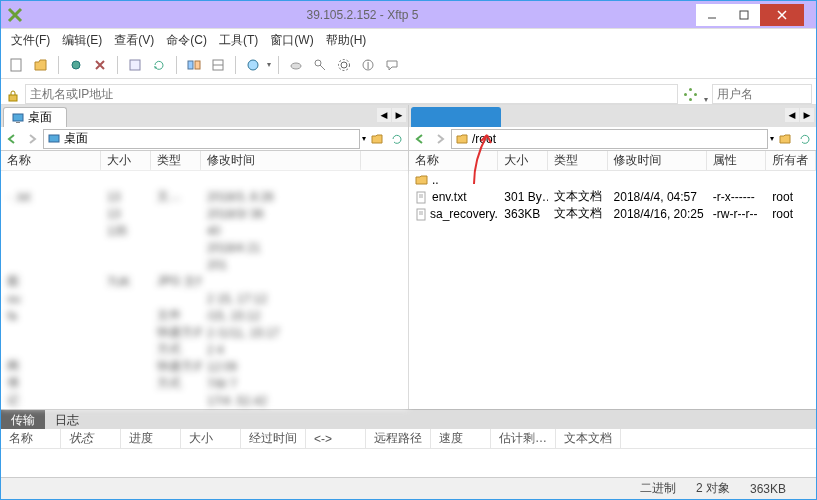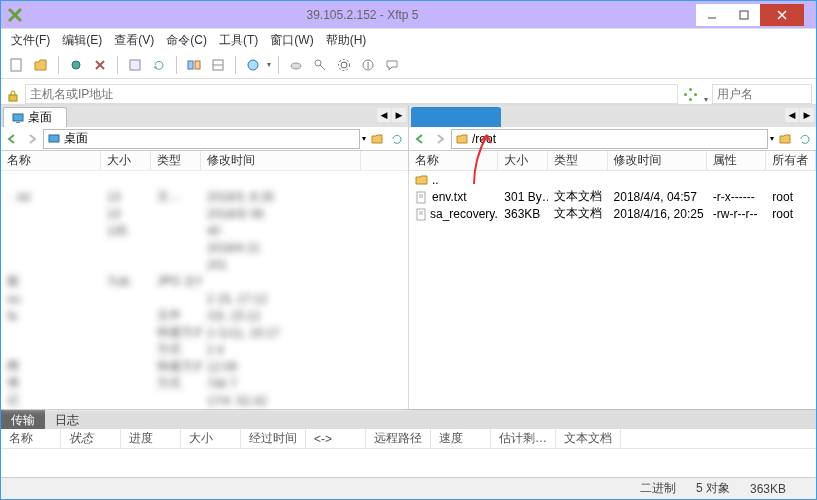--- a/index.html
+++ b/index.html
@@ -450,15 +450,15 @@
     <div class="col" style="min-width: 60px;">远程路径</div>
     <div class="col" style="min-width: 60px;">速度</div>
     <div class="col" style="min-width: 60px;">估计剩…</div>
     <div class="col" style="min-width: 60px;">文本文档</div>
   </div>
 <div class="transbody"></div>
 
 <div class="statusbar">
   <span class="sfill"></span>
   <span>二进制</span>
-  <span>5 对象</span>
+  <span>2 对象</span>
   <span style="min-width:60px">363KB</span>
 </div>
 
 </body></html>

